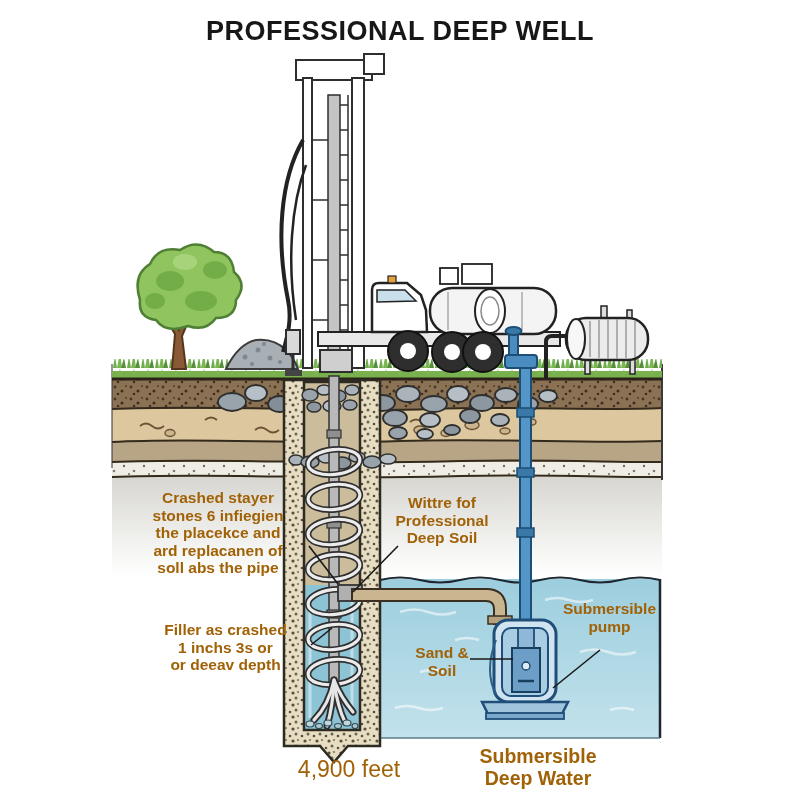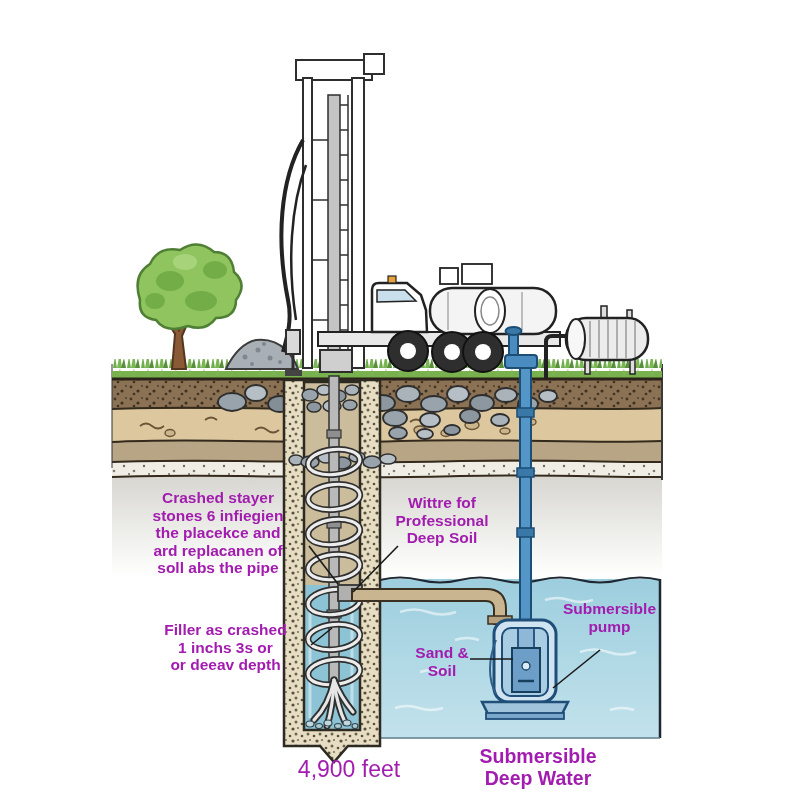--- a/index.html
+++ b/index.html
@@ -1,19 +1,19 @@
 <!DOCTYPE html>
 <html><head>
 <meta charset="utf-8">
 <style>
   html,body{margin:0;padding:0;background:#ffffff;}
   .canvas{position:relative;width:800px;height:800px;background:#ffffff;overflow:hidden;
           font-family:"Liberation Sans", sans-serif;}
   svg{position:absolute;left:0;top:0;}
-  .lbl{position:absolute;color:#a21caf;text-align:center;white-space:pre-line;
+  .lbl{position:absolute;color:#a16207;text-align:center;white-space:pre-line;
        font-weight:600;font-size:15.5px;line-height:1.13;z-index:5;}
   .lbl-big{font-size:23px;font-weight:400;line-height:1.12;}
   .lbl-med{font-size:19.5px;font-weight:600;line-height:1.15;}
   .title{position:absolute;left:0;top:16px;width:800px;text-align:center;
          font-size:27px;font-weight:700;letter-spacing:.5px;color:#171717;z-index:5;}
 </style>
 </head>
 <body>
 
 <div class="canvas">
@@ -355,20 +355,21 @@
 
   <g stroke="#1a1a1a" stroke-width="1.6">
     <line x1="309" y1="546" x2="338" y2="584"></line>
     <line x1="311" y1="645" x2="332" y2="628"></line>
     <line x1="398" y1="546" x2="353" y2="592"></line>
     <line x1="470" y1="659" x2="513" y2="659"></line>
     <line x1="600" y1="650" x2="553" y2="688"></line>
   </g>
 </svg>
 
+<div class="title">PROFESSIONAL DEEP WELL</div>
 
 <div class="lbl" style="left:118px;top:489px;width:200px;">Crashed stayer
 stones 6 infiegien
 the placekce and
 ard replacanen of
 soll abs the pipe</div>
 
 <div class="lbl" style="left:128px;top:621px;width:195px;">Filler as crashed
 1 inchs 3s or
 or deeav depth</div>

